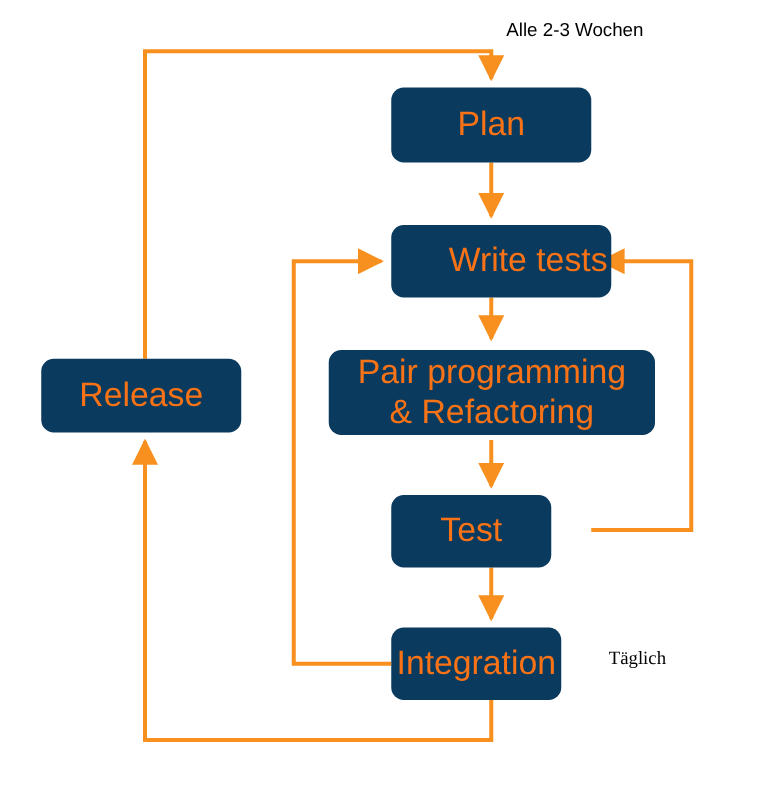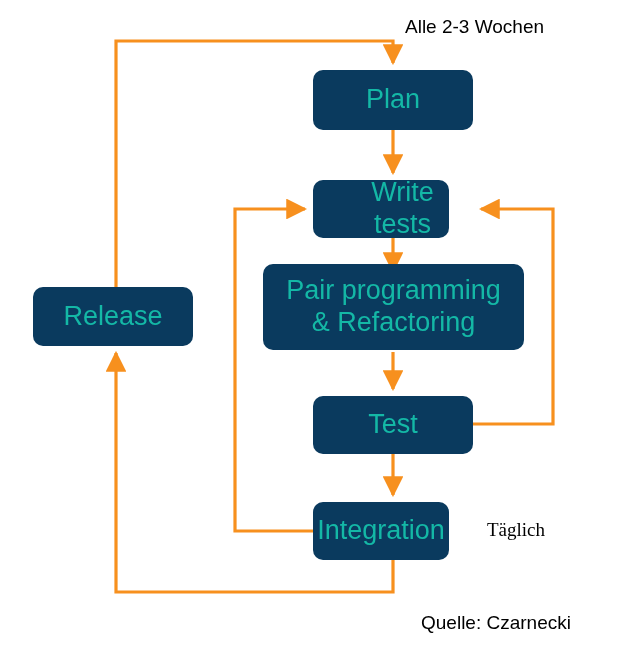--- a/index.html
+++ b/index.html
@@ -21,46 +21,46 @@
     position: absolute;
     left: 0;
     top: 0;
     width: 623px;
     height: 645px;
   }
   .node {
     position: absolute;
     background: #0A3A5E;
     border-radius: 10px;
-    color: #14b8a6;
+    color: #f97316;
     display: flex;
     align-items: center;
     justify-content: center;
     text-align: center;
     font-family: "Liberation Sans", sans-serif;
     font-size: 27px;
     font-weight: 400;
     line-height: 1.18;
     letter-spacing: 0px;
     box-sizing: border-box;
     z-index: 3;
     white-space: pre-line;
   }
   .node-plan       { left: 313px; top: 70px;  width: 160px; height: 60px; }
-  .node-write      { left: 313px; top: 180px; width: 136px; height: 58px; padding-left: 43px; }
-  .node-pair       { left: 263px; top: 264px; width: 261px; height: 86px; }
-  .node-test       { left: 313px; top: 396px; width: 160px; height: 58px; }
+  .node-write      { left: 313px; top: 180px; width: 176px; height: 58px; padding-left: 43px; }
+  .node-pair       { left: 263px; top: 280px; width: 261px; height: 68px; }
+  .node-test       { left: 313px; top: 396px; width: 128px; height: 58px; }
   .node-integration{ left: 313px; top: 502px; width: 136px; height: 58px; }
   .node-release    { left: 33px;  top: 287px; width: 160px; height: 59px; }
 
   .caption {
     position: absolute;
     color: #000000;
     font-family: "Liberation Sans", sans-serif;
-    font-size: 19px;
+    font-size: 15px;
     font-weight: 400;
     white-space: nowrap;
     z-index: 4;
   }
   .caption-cadence { left: 405px; top: 16px; }
   .caption-daily   { left: 487px; top: 519px; font-family: Liberation Serif, serif; }
   .caption-source  { left: 421px; top: 612px; }
 </style>
 </head>
 <body>
@@ -120,15 +120,14 @@
   </div>
 
   <div class="node node-release">
     <span>Release</span>
   </div>
 
   <div class="caption caption-cadence">Alle 2-3 Wochen</div>
 
   <div class="caption caption-daily">Täglich</div>
 
-  <div class="caption caption-source">Quelle: Czarnecki</div>
 
 </div>
 
 </body></html>

